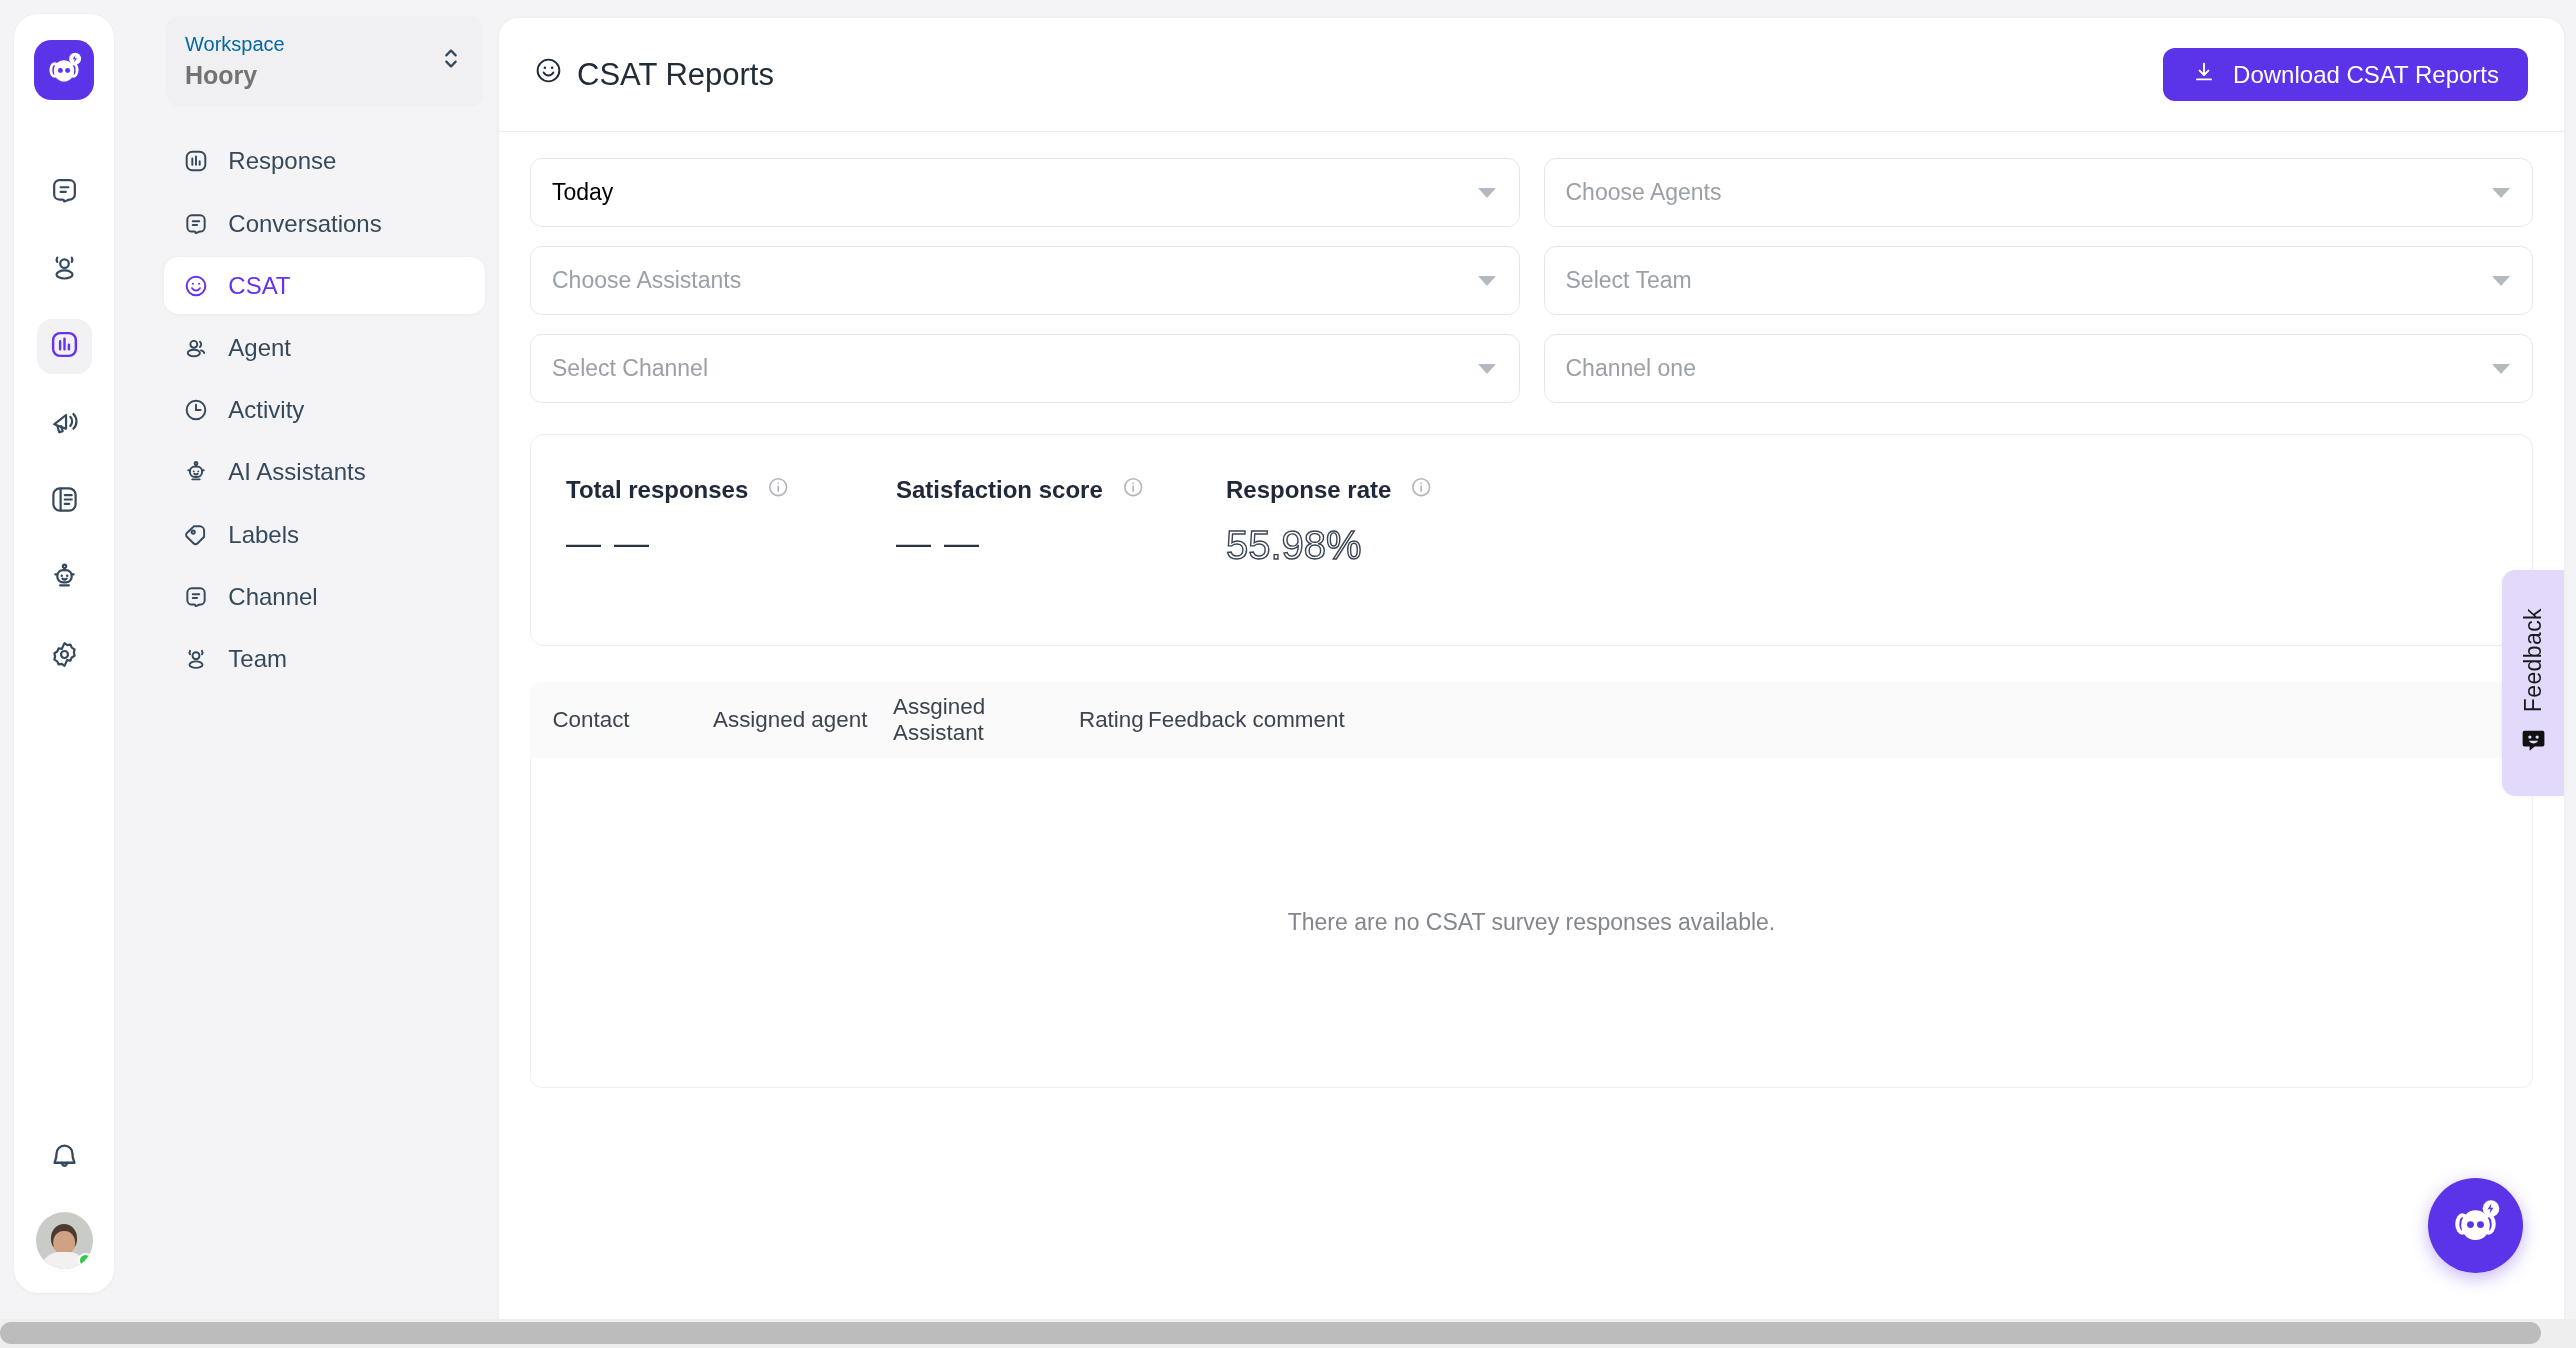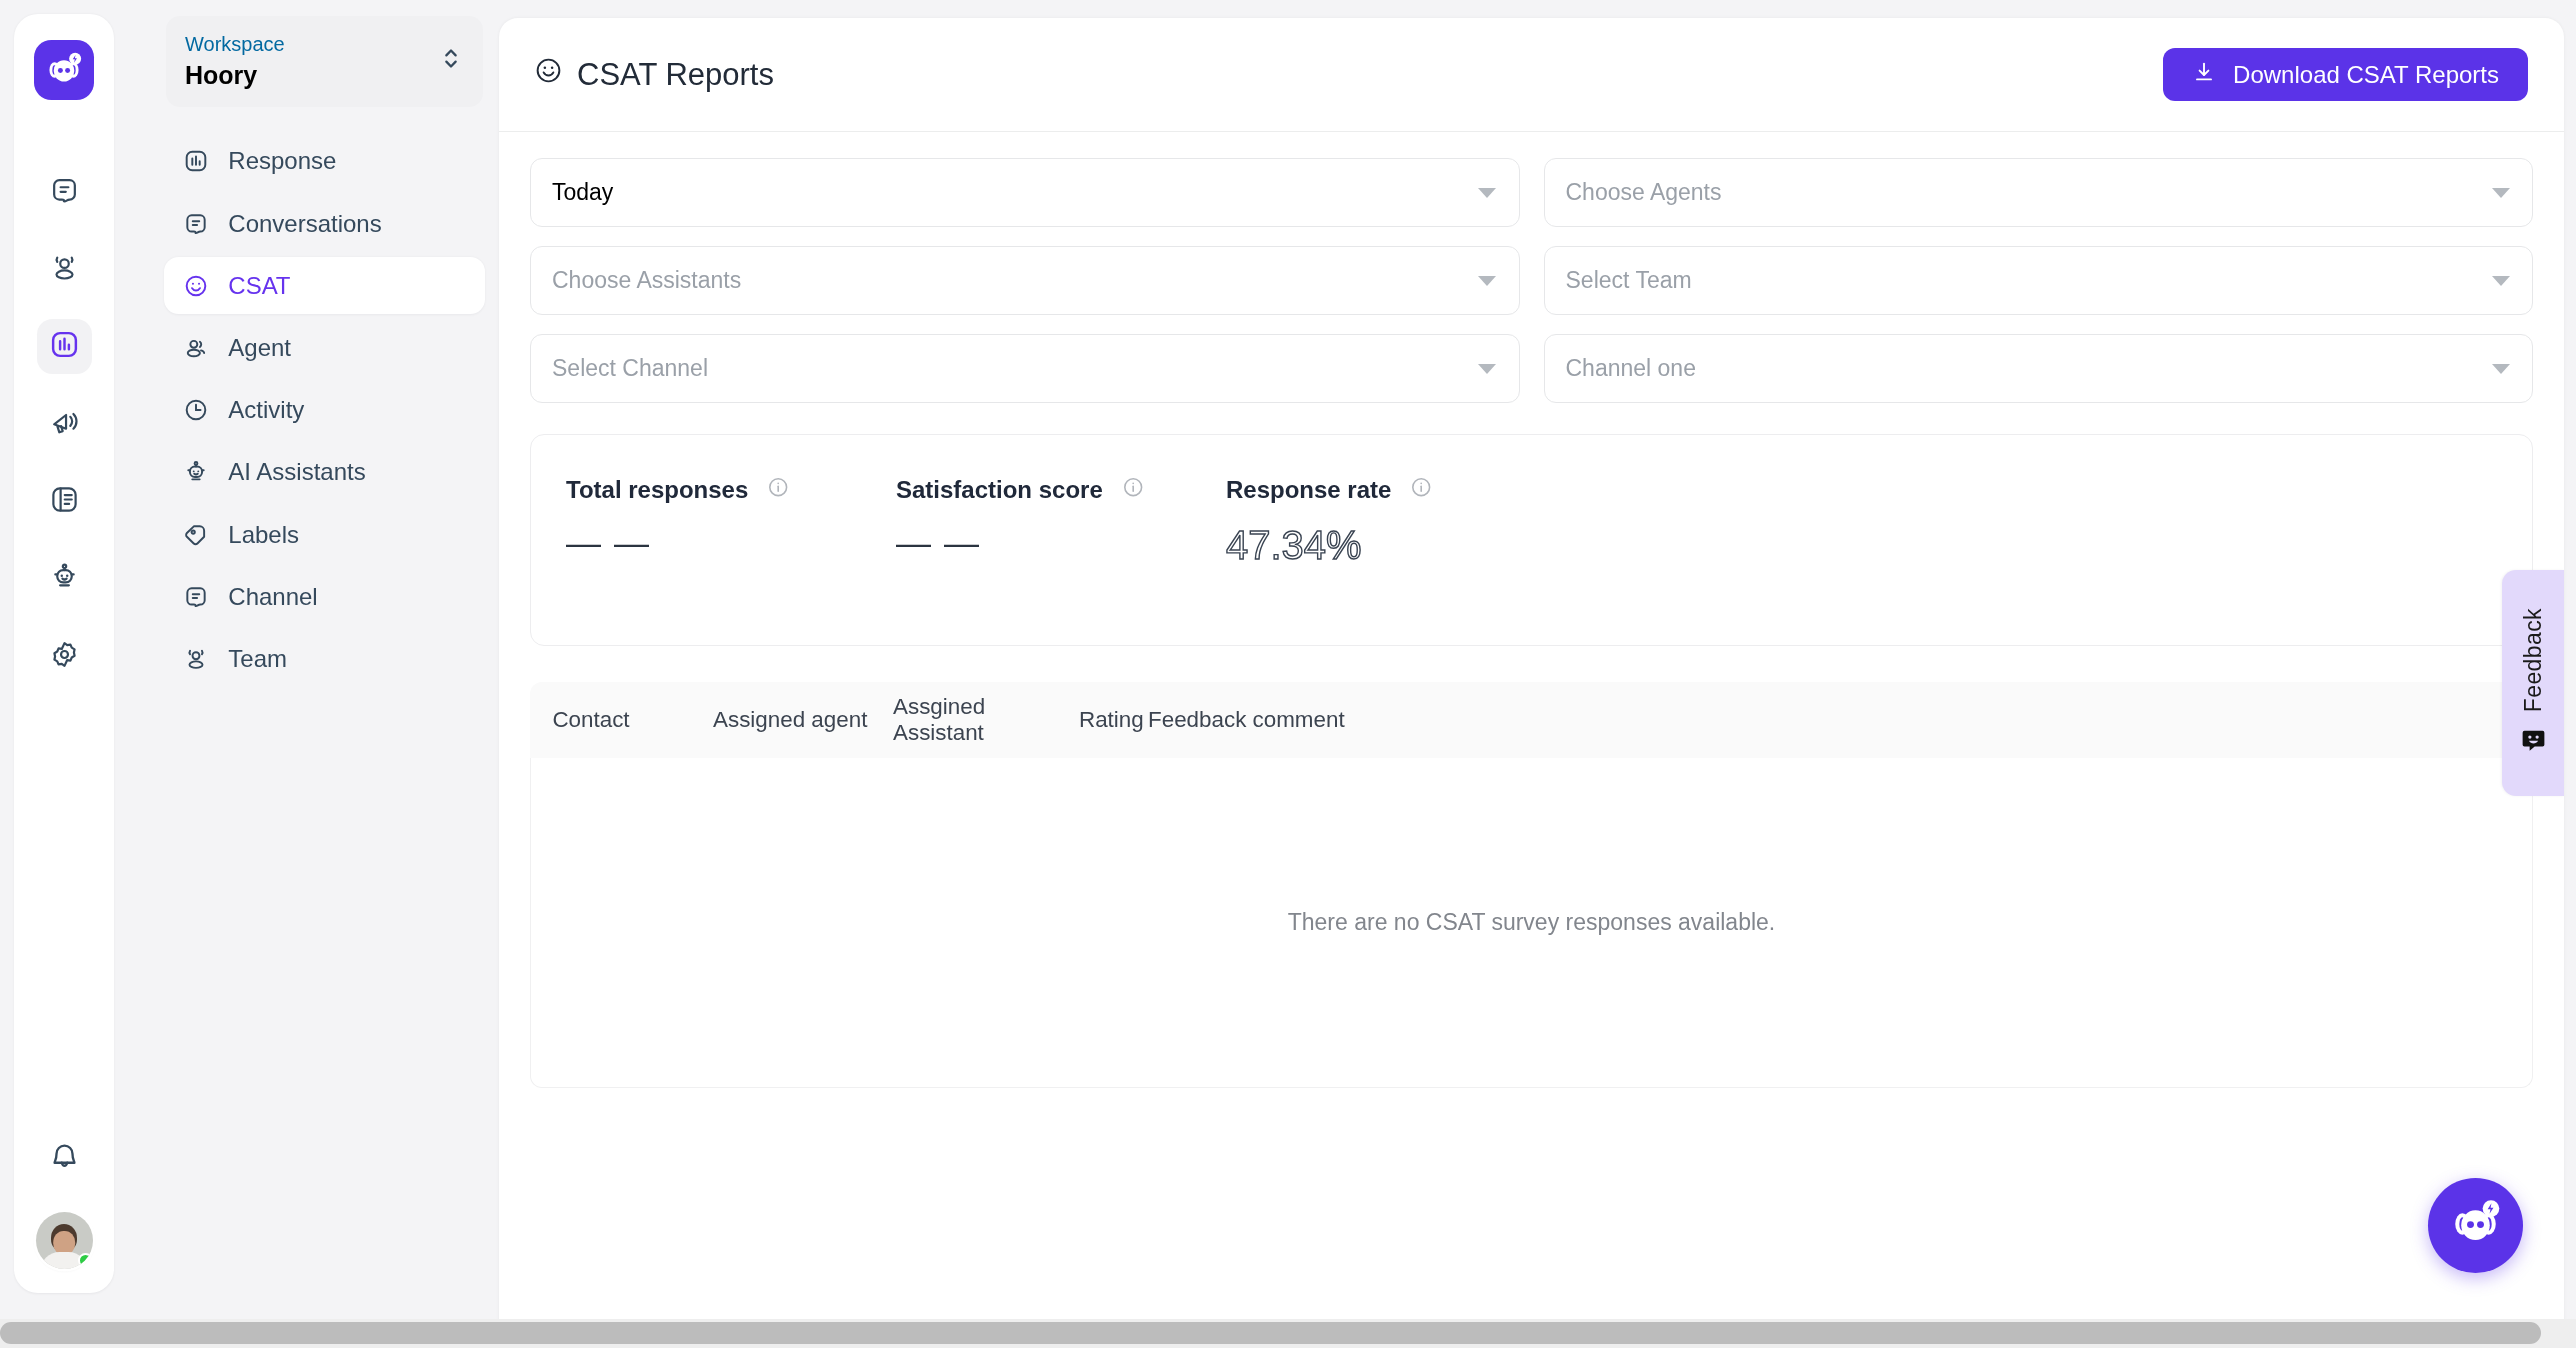--- a/index.html
+++ b/index.html
@@ -47,21 +47,21 @@
 
   
   .subnav { position: absolute; left: 152px; top: 8.6px; width: 345px; }
   .ws-switch {
     margin: 7px 14px 0 14px;
     background: #f0f0f2; border-radius: 14px;
     padding: 15.5px 19px 17.3px 19px;
     display: flex; align-items: center; justify-content: space-between;
   }
   .ws-label { font-size: 20px; color: #0369a1; line-height: 1.35; }
-  .ws-name { font-size: 25px; color: #000000; font-weight: 600; margin-top: 2.6px; }
+  .ws-name { font-size: 25px; color: #737373; font-weight: 600; margin-top: 2.6px; }
   .nav-list { margin-top: 26px; display: flex; flex-direction: column; gap: 5.2px; padding: 0 12px; }
   .nav-item {
     display: flex; align-items: center; gap: 18px;
     padding: 14px 17.3px; border-radius: 14.7px;
     color: #35495c; font-size: 24px;
   }
   .nav-item.active { background: #ffffff; color: #6633ee; box-shadow: 0 0.9px 2.6px rgba(17,24,39,.05); }
   .nav-item.active .nav-ic { color: #6633ee; }
   .nav-ic { display: flex; align-items: center; justify-content: center; width: 29px; height: 29px; color: #35495c; flex: 0 0 auto; }
 
@@ -462,21 +462,21 @@
         <div class="metric-head">
           <span>Response rate</span>
           <span>
             <svg width="22.4" height="22.4" viewBox="0 0 24 24" fill="none" stroke="#b1b5bb" stroke-width="1.7" stroke-linecap="round">
               <circle cx="12" cy="12" r="9"></circle>
                 <path d="M12 11v5.4"></path>
                 <circle cx="12" cy="7.9" r=".9" fill="#b1b5bb" stroke="none"></circle>
             </svg>
           </span>
         </div>
-        <div class="metric-val hollow">47.34%</div>
+        <div class="metric-val hollow">55.98%</div>
       </div>
     </div>
 
     <div class="table-wrap">
       <div class="thead">
         <div class="th" style="width:183px;padding-left:22.4px">Contact</div>
         <div class="th" style="width:180px">Assigned agent</div>
         <div class="th" style="width:186px">Assgined Assistant</div>
         <div class="th" style="width:69px">Rating</div>
         <div class="th" style="width:207px">Feedback comment</div>

